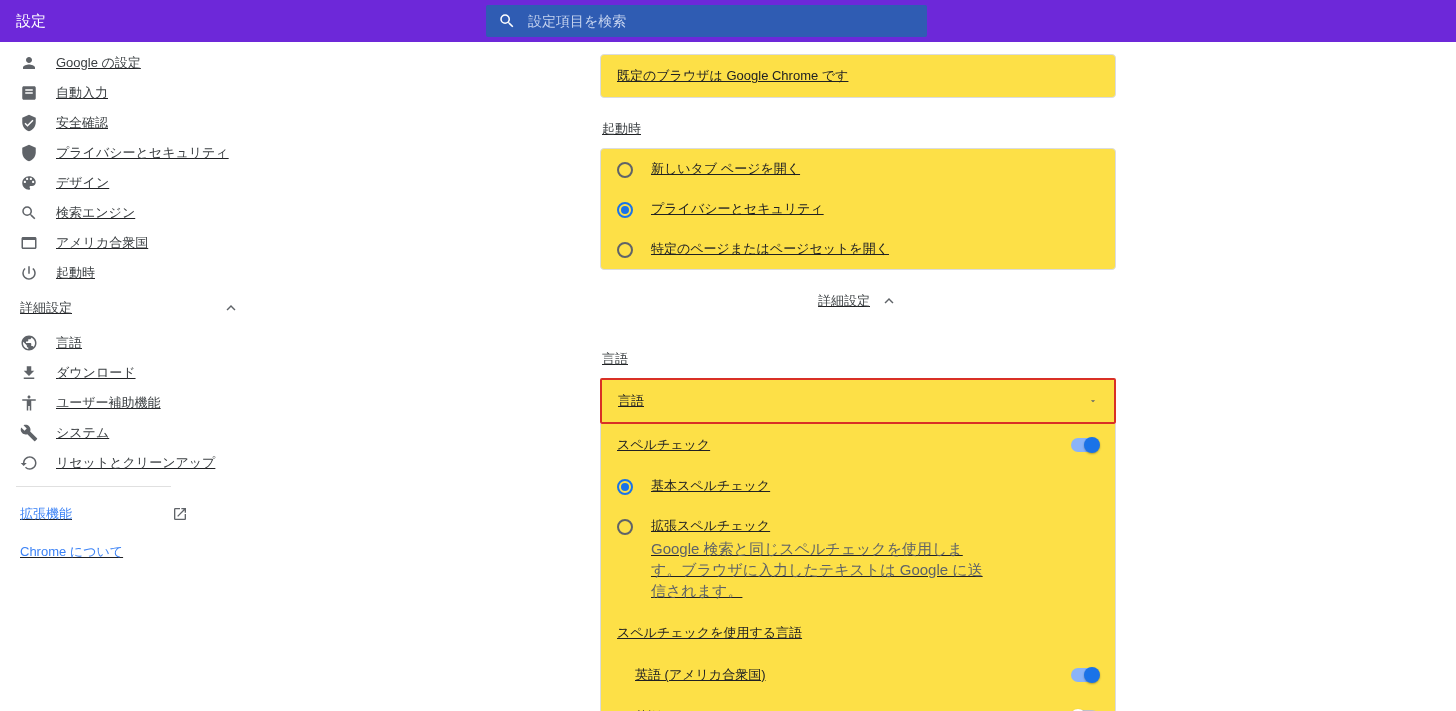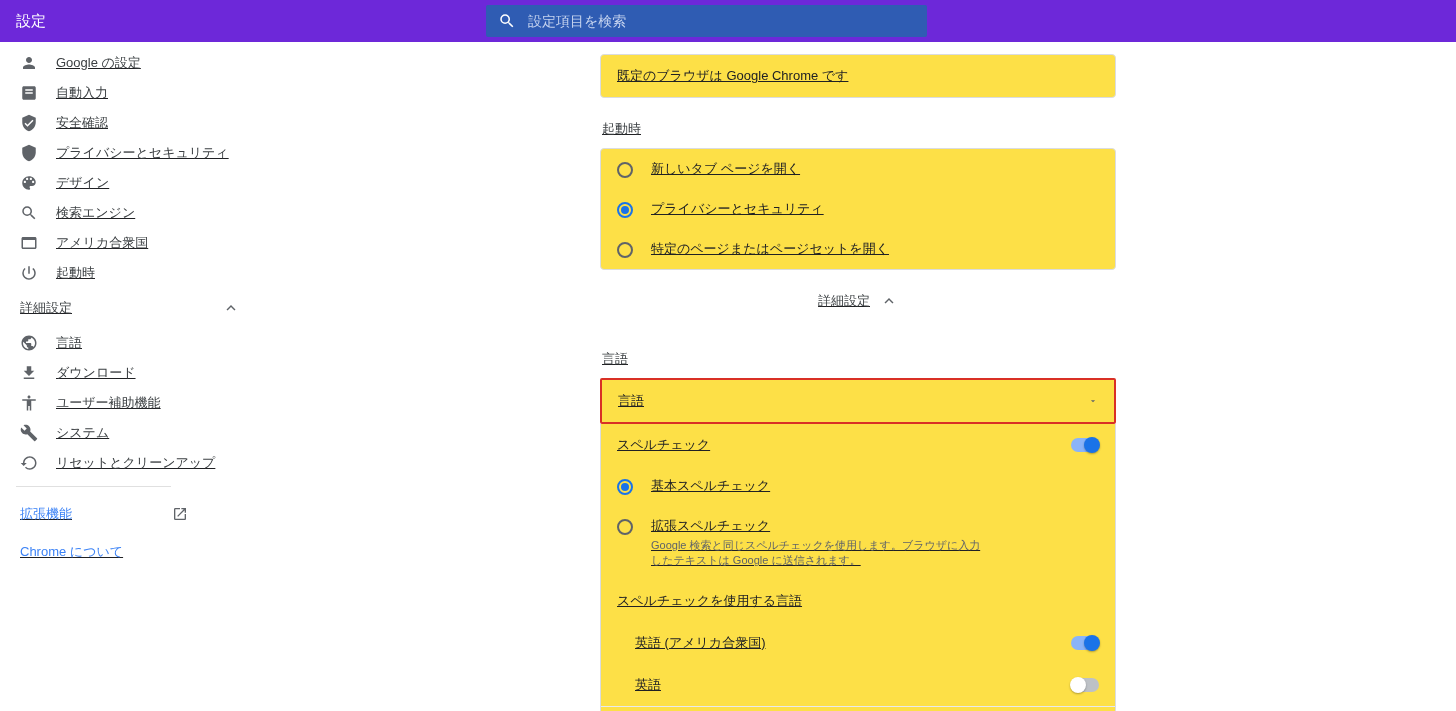--- a/index.html
+++ b/index.html
@@ -42,21 +42,21 @@
 .radio.checked::after { content: ''; width: 8px; height: 8px; border-radius: 50%; background: #1a73e8; }
 
 
 .toggle { width: 28px; height: 14px; background: #bdc1c6; border-radius: 7px; position: relative; cursor: pointer; flex-shrink: 0; }
 .toggle::after { content: ''; position: absolute; width: 16px; height: 16px; background: #fff; border-radius: 50%; top: -1px; left: -1px; box-shadow: 0 1px 2px rgba(0,0,0,.3); }
 .toggle.on { background: #8ab4f8; }
 .toggle.on::after { left: auto; right: -1px; background: #1a73e8; }
 
 .advanced-expand { display: flex; align-items: center; justify-content: center; padding: 22px 0 18px; cursor: pointer; font-size: 13px; color: #3c4043; }
 .advanced-expand svg { width: 18px; height: 18px; fill: #5f6368; margin-left: 10px; }
-.sub-desc { font-size: 11px; color: #5f6368; margin-top: 3px; line-height: 1.4; }
+.sub-desc { font-size: 15px; color: #5f6368; margin-top: 3px; line-height: 1.4; }
 .flex-fill { flex: 1; }
 .indent { padding-left: 34px; }
 .row-btn { display: flex; align-items: center; padding: 12px 16px; cursor: pointer; font-size: 13px; border-top: 1px solid #e8eaed; }
 .chevron { width: 10px; height: 10px; fill: #5f6368; }
 </style>
 </head>
 <body>
 
 <div class="header">
   <div class="header-title">設定</div>

